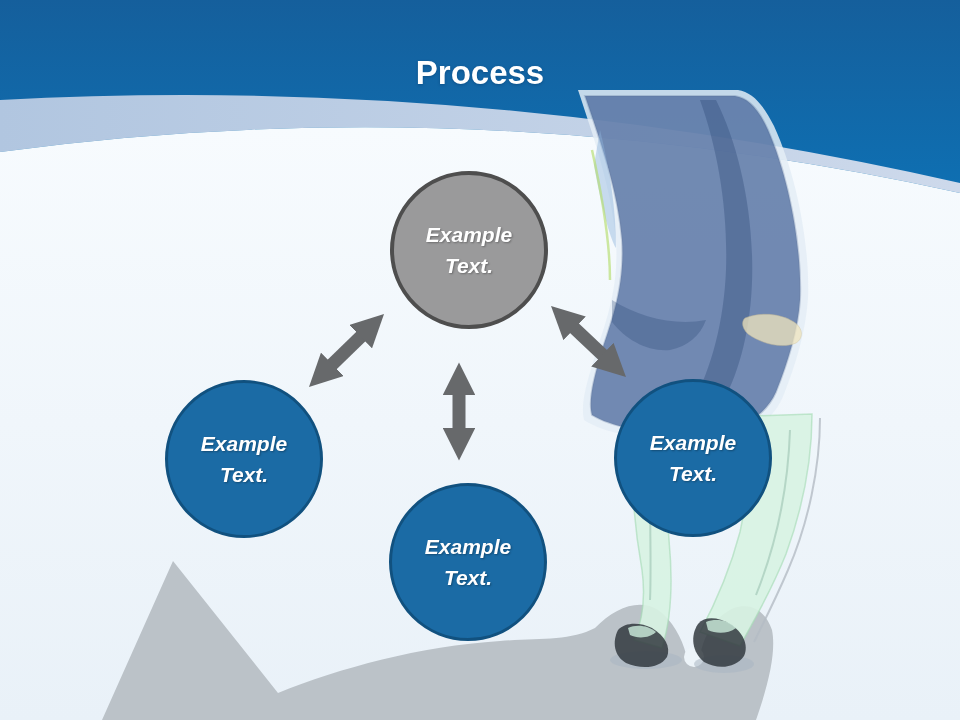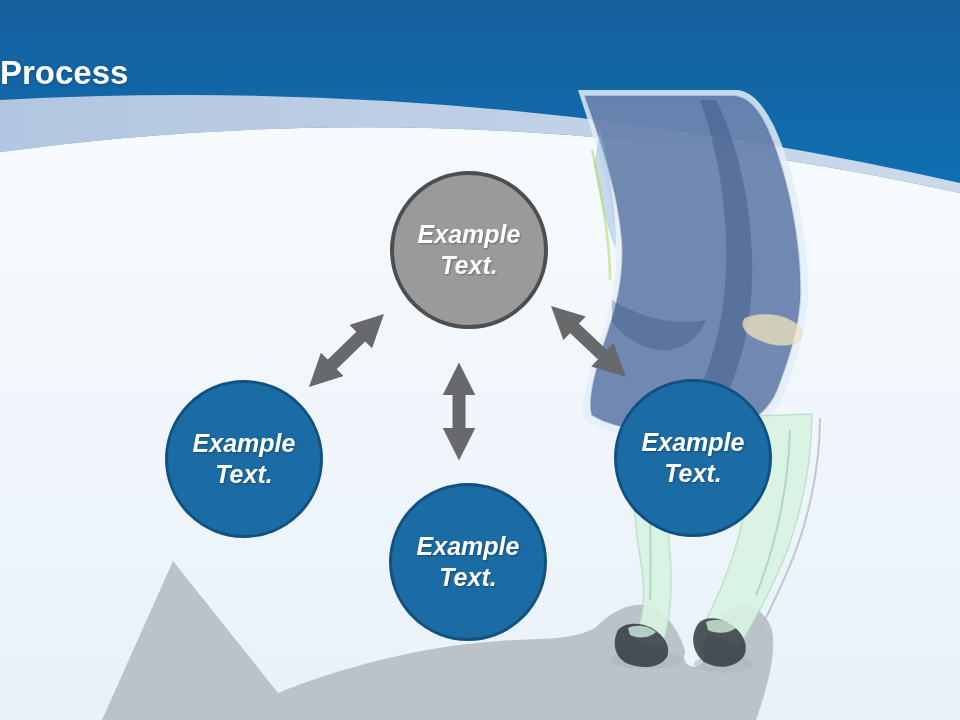--- a/index.html
+++ b/index.html
@@ -7,29 +7,28 @@
     position:relative;width:960px;height:720px;overflow:hidden;
     font-family:"Liberation Sans","DejaVu Sans",sans-serif;
     background:#edf4fa;
   }
   #bg-art{position:absolute;left:0;top:0;z-index:1;}
   .title{
     position:absolute;left:0;top:52px;width:960px;z-index:6;
     display:flex;justify-content:center;align-items:baseline;gap:9px;
     color:#ffffff;font-size:33px;line-height:42px;
     text-shadow:0 1px 3px rgba(0,40,80,.35);
-    flex-direction:column;
   }
   .title .emph{font-weight:bold;}
   .title .rest{font-weight:normal;}
   .node{
     position:absolute;width:158px;height:158px;border-radius:50%;
     box-sizing:border-box;z-index:3;
     display:flex;flex-direction:column;justify-content:center;align-items:center;
-    color:#ffffff;font-weight:bold;font-style:italic;font-size:25px;line-height:31px;
+    color:#ffffff;font-weight:bold;font-style:italic;font-size:21px;line-height:31px;
     text-shadow:1px 1px 2px rgba(0,0,0,.3);
   }
   .node.gray{background:#9a9a9b;border:4px solid #4e4e4e;}
   .node.blue{background:#1b6ba5;border:3px solid #11517f;}
   #node-top{left:390px;top:171px;}
   #node-left{left:165px;top:380px;}
   #node-bottom{left:389px;top:483px;}
   #node-right{left:614px;top:379px;}
   #arrows{position:absolute;left:0;top:0;z-index:4;pointer-events:none;}
 </style>

